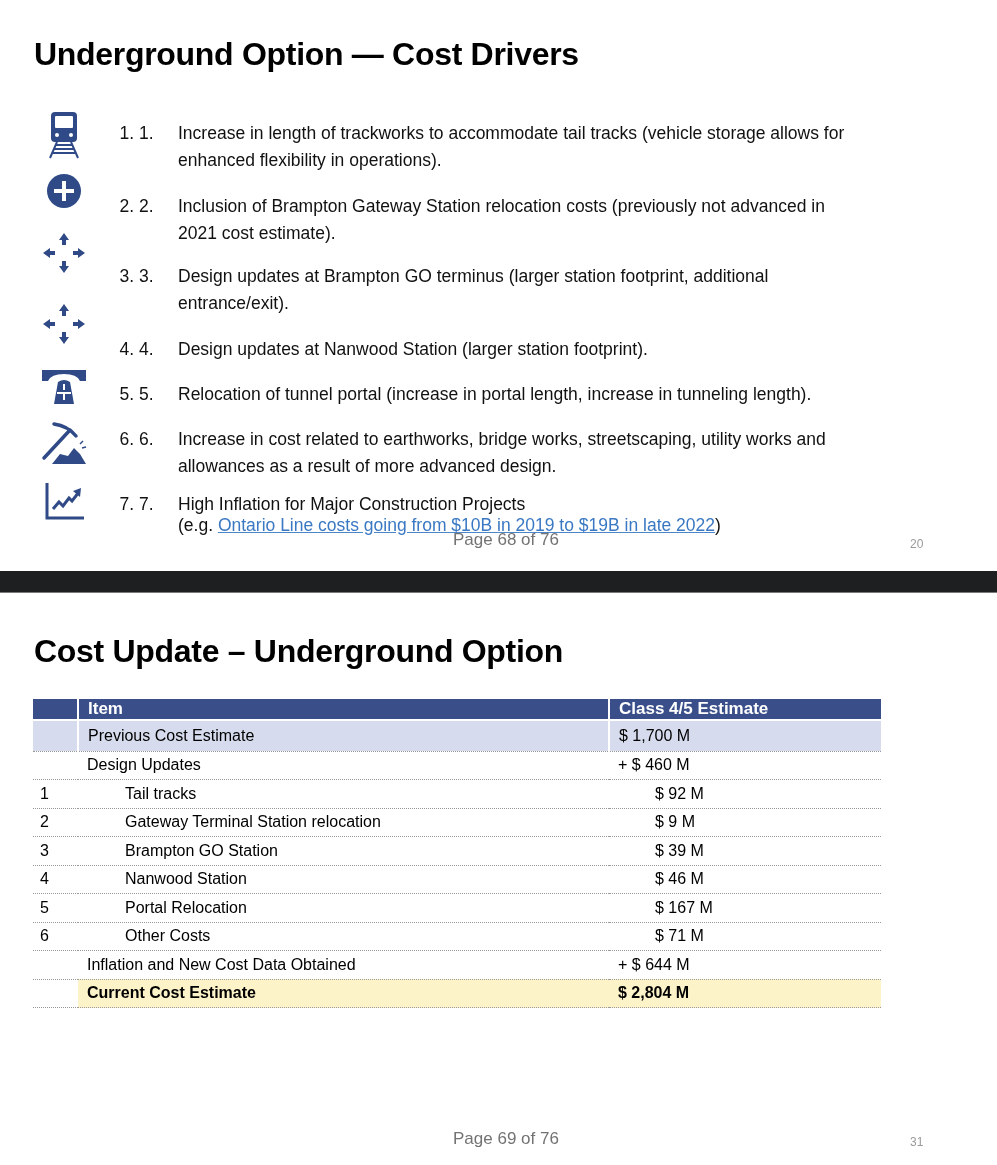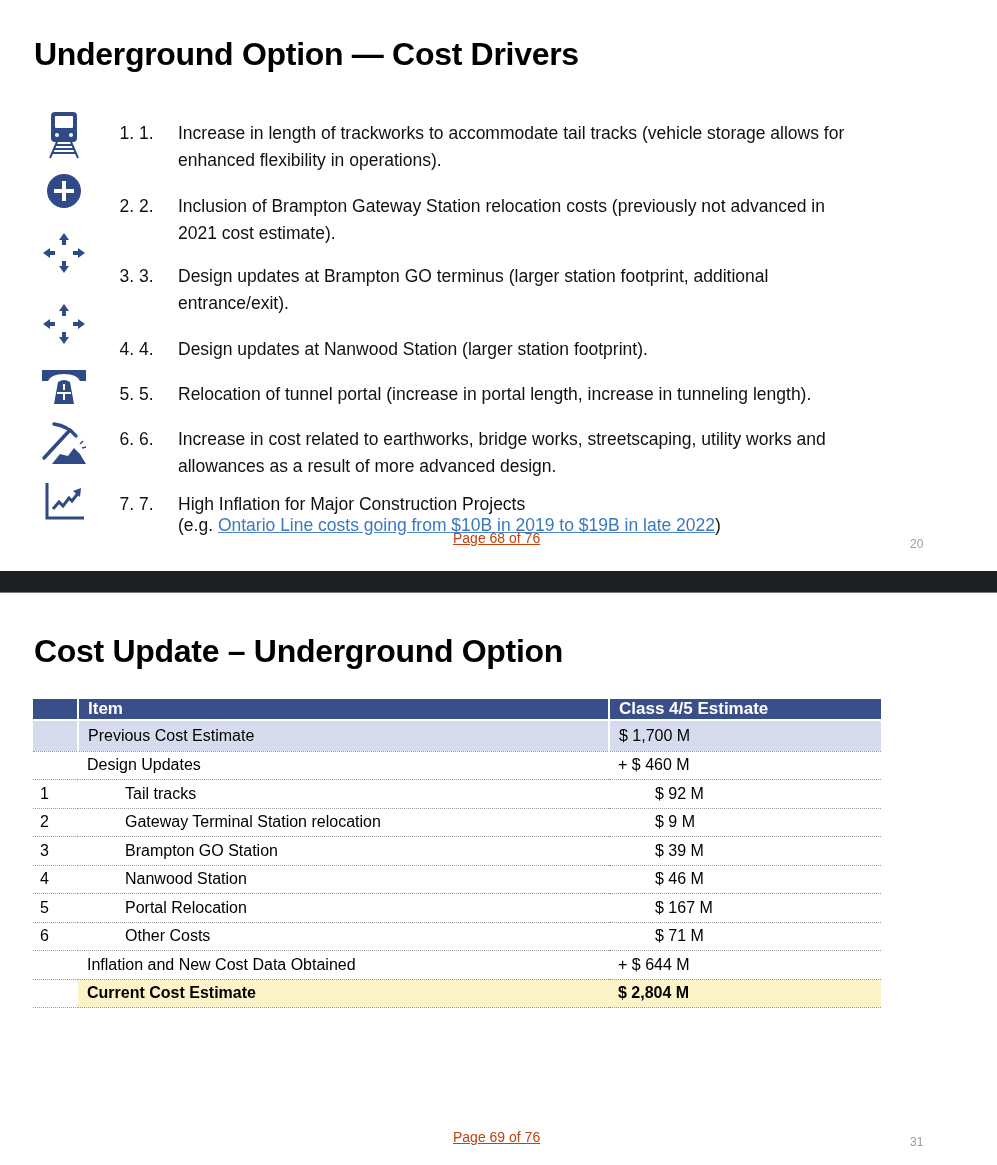--- a/index.html
+++ b/index.html
@@ -17,21 +17,21 @@
 
   .icon { position: absolute; left: 38px; width: 52px; height: 50px; display: flex; align-items: center; justify-content: center; }
   .icon svg { display: block; }
 
   .list { position: absolute; left: 139px; top: 120px; width: 790px; }
   .list-item { position: absolute; left: 0; width: 790px; font-size: 17.5px; line-height: 27px; color: #111; }
   .list-num { position: absolute; left: 0; top: 0; width: 30px; }
   .list-text { position: absolute; left: 39px; top: 0; width: 750px; }
   .list-link { color: #3a78c3; text-decoration: underline; text-decoration-color: #4a86c8; }
 
-  .page-footer { position: absolute; font-size: 14px; color: #c2410c; text-decoration: underline; }
+  .page-footer { position: absolute; font-size: 17px; color: #737373; }
   .slide-num { position: absolute; font-size: 12px; color: #9a9a9a; }
 
   table.cost { position: absolute; left: 33px; top: 106px; width: 848px; border-collapse: collapse; font-size: 16px; }
   table.cost td, table.cost th { padding: 0 0 0 9px; height: 28.5px; text-align: left; vertical-align: middle; border-bottom: 1px dotted #9a9a9a; }
   table.cost th { background: #3a4f8a; color: #fff; font-weight: bold; font-size: 17px; height: 18px; border-bottom: 2px solid #fff; }
   table.cost th.c-num { border-right: 2px solid #fff; }
   table.cost th.c-item { border-right: 2px solid #fff; }
   .c-num { width: 45px; padding-left: 7px !important; }
   .c-item { width: 531px; }
   .c-val { width: 272px; }

